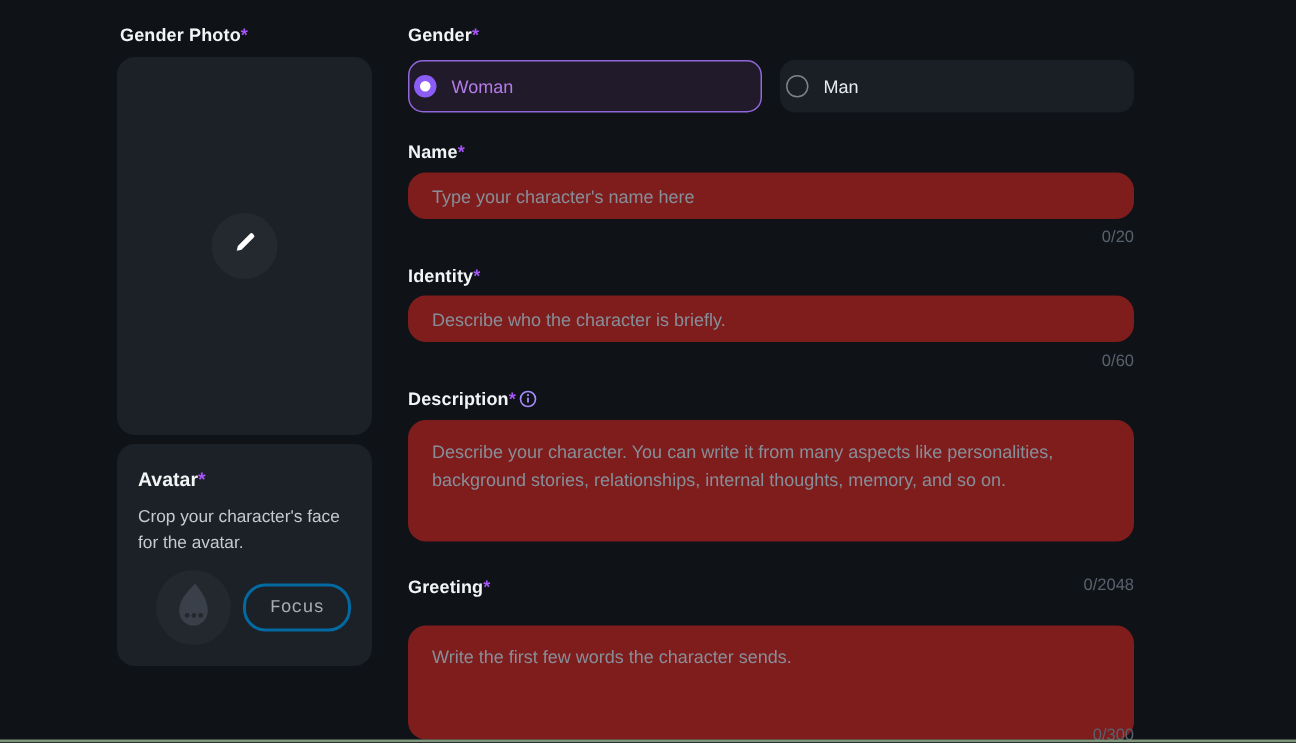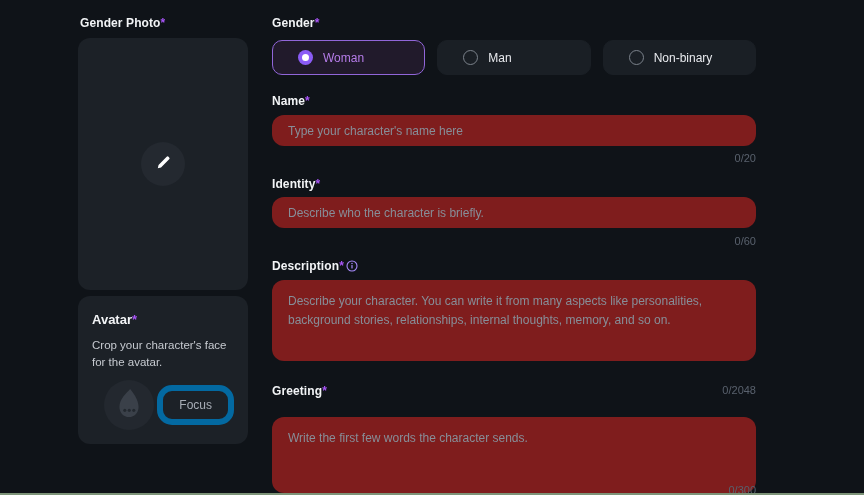--- a/index.html
+++ b/index.html
@@ -49,39 +49,39 @@
     position: absolute; left: 14px; right: 14px; bottom: 14px;
     display: flex; align-items: center; justify-content: space-between;
   }
   .ghost-circle {
     width: 50px; height: 50px; border-radius: 50%;
     background: #23282f;
     display: flex; align-items: center; justify-content: center;
     margin-left: 12px;
   }
   .focus-btn {
-    border: 6px solid #0369a1; border-radius: 15px;
+    border: 2px solid #0369a1; border-radius: 15px;
     background: transparent; color: #a7adb6;
-    font-family: Liberation Sans, sans-serif;
+    font-family: Liberation Mono, monospace;
     font-size: 12px; padding: 7px 16px; cursor: pointer;
   }
 
   
   .form-col { position: absolute; left: 272px; top: 0; width: 484px; }
   .g-label { position: absolute; white-space: nowrap; }
 
   .gender-row {
     position: absolute; left: 0; top: 40px; width: 484px;
     display: flex; gap: 12px;
   }
   .gender-opt {
     flex: 1; height: 35px; border-radius: 10px;
     background: #1a1f25; border: 1px solid #1a1f25;
     display: flex; align-items: center; gap: 10px;
-    padding: 0 25px; cursor: pointer;
+    padding: 0 3px; cursor: pointer;
     font-size: 12px; color: #e8eaee;
   }
   .gender-opt.selected {
     background: #211a2b; border-color: #9166d9; color: #b57ce8;
   }
   .radio {
     width: 15px; height: 15px; border-radius: 50%;
     border: 1.5px solid #7b828b; flex: 0 0 auto;
   }
   .radio.checked {
@@ -160,24 +160,20 @@
 
     <div class="gender-row">
       <div class="gender-opt selected">
         <span class="radio checked"></span>
         <span>Woman</span>
       </div>
       <div class="gender-opt">
         <span class="radio"></span>
         <span>Man</span>
       </div>
-      <div class="gender-opt">
-        <span class="radio"></span>
-        <span>Non-binary</span>
-      </div>
     </div>
 
     <div class="field-label g-label" style="top:94px;"><span>Name</span><span class="req">*</span></div>
     <input class="text-input" style="top: 115px;" type="text" placeholder="Type your character's name here">
     <div class="counter" style="top:152px;">0/20</div>
 
     <div class="field-label g-label" style="top:177px;"><span>Identity</span><span class="req">*</span></div>
     <input class="text-input" style="top: 197px;" type="text" placeholder="Describe who the character is briefly.">
     <div class="counter" style="top:235px;">0/60</div>
 

